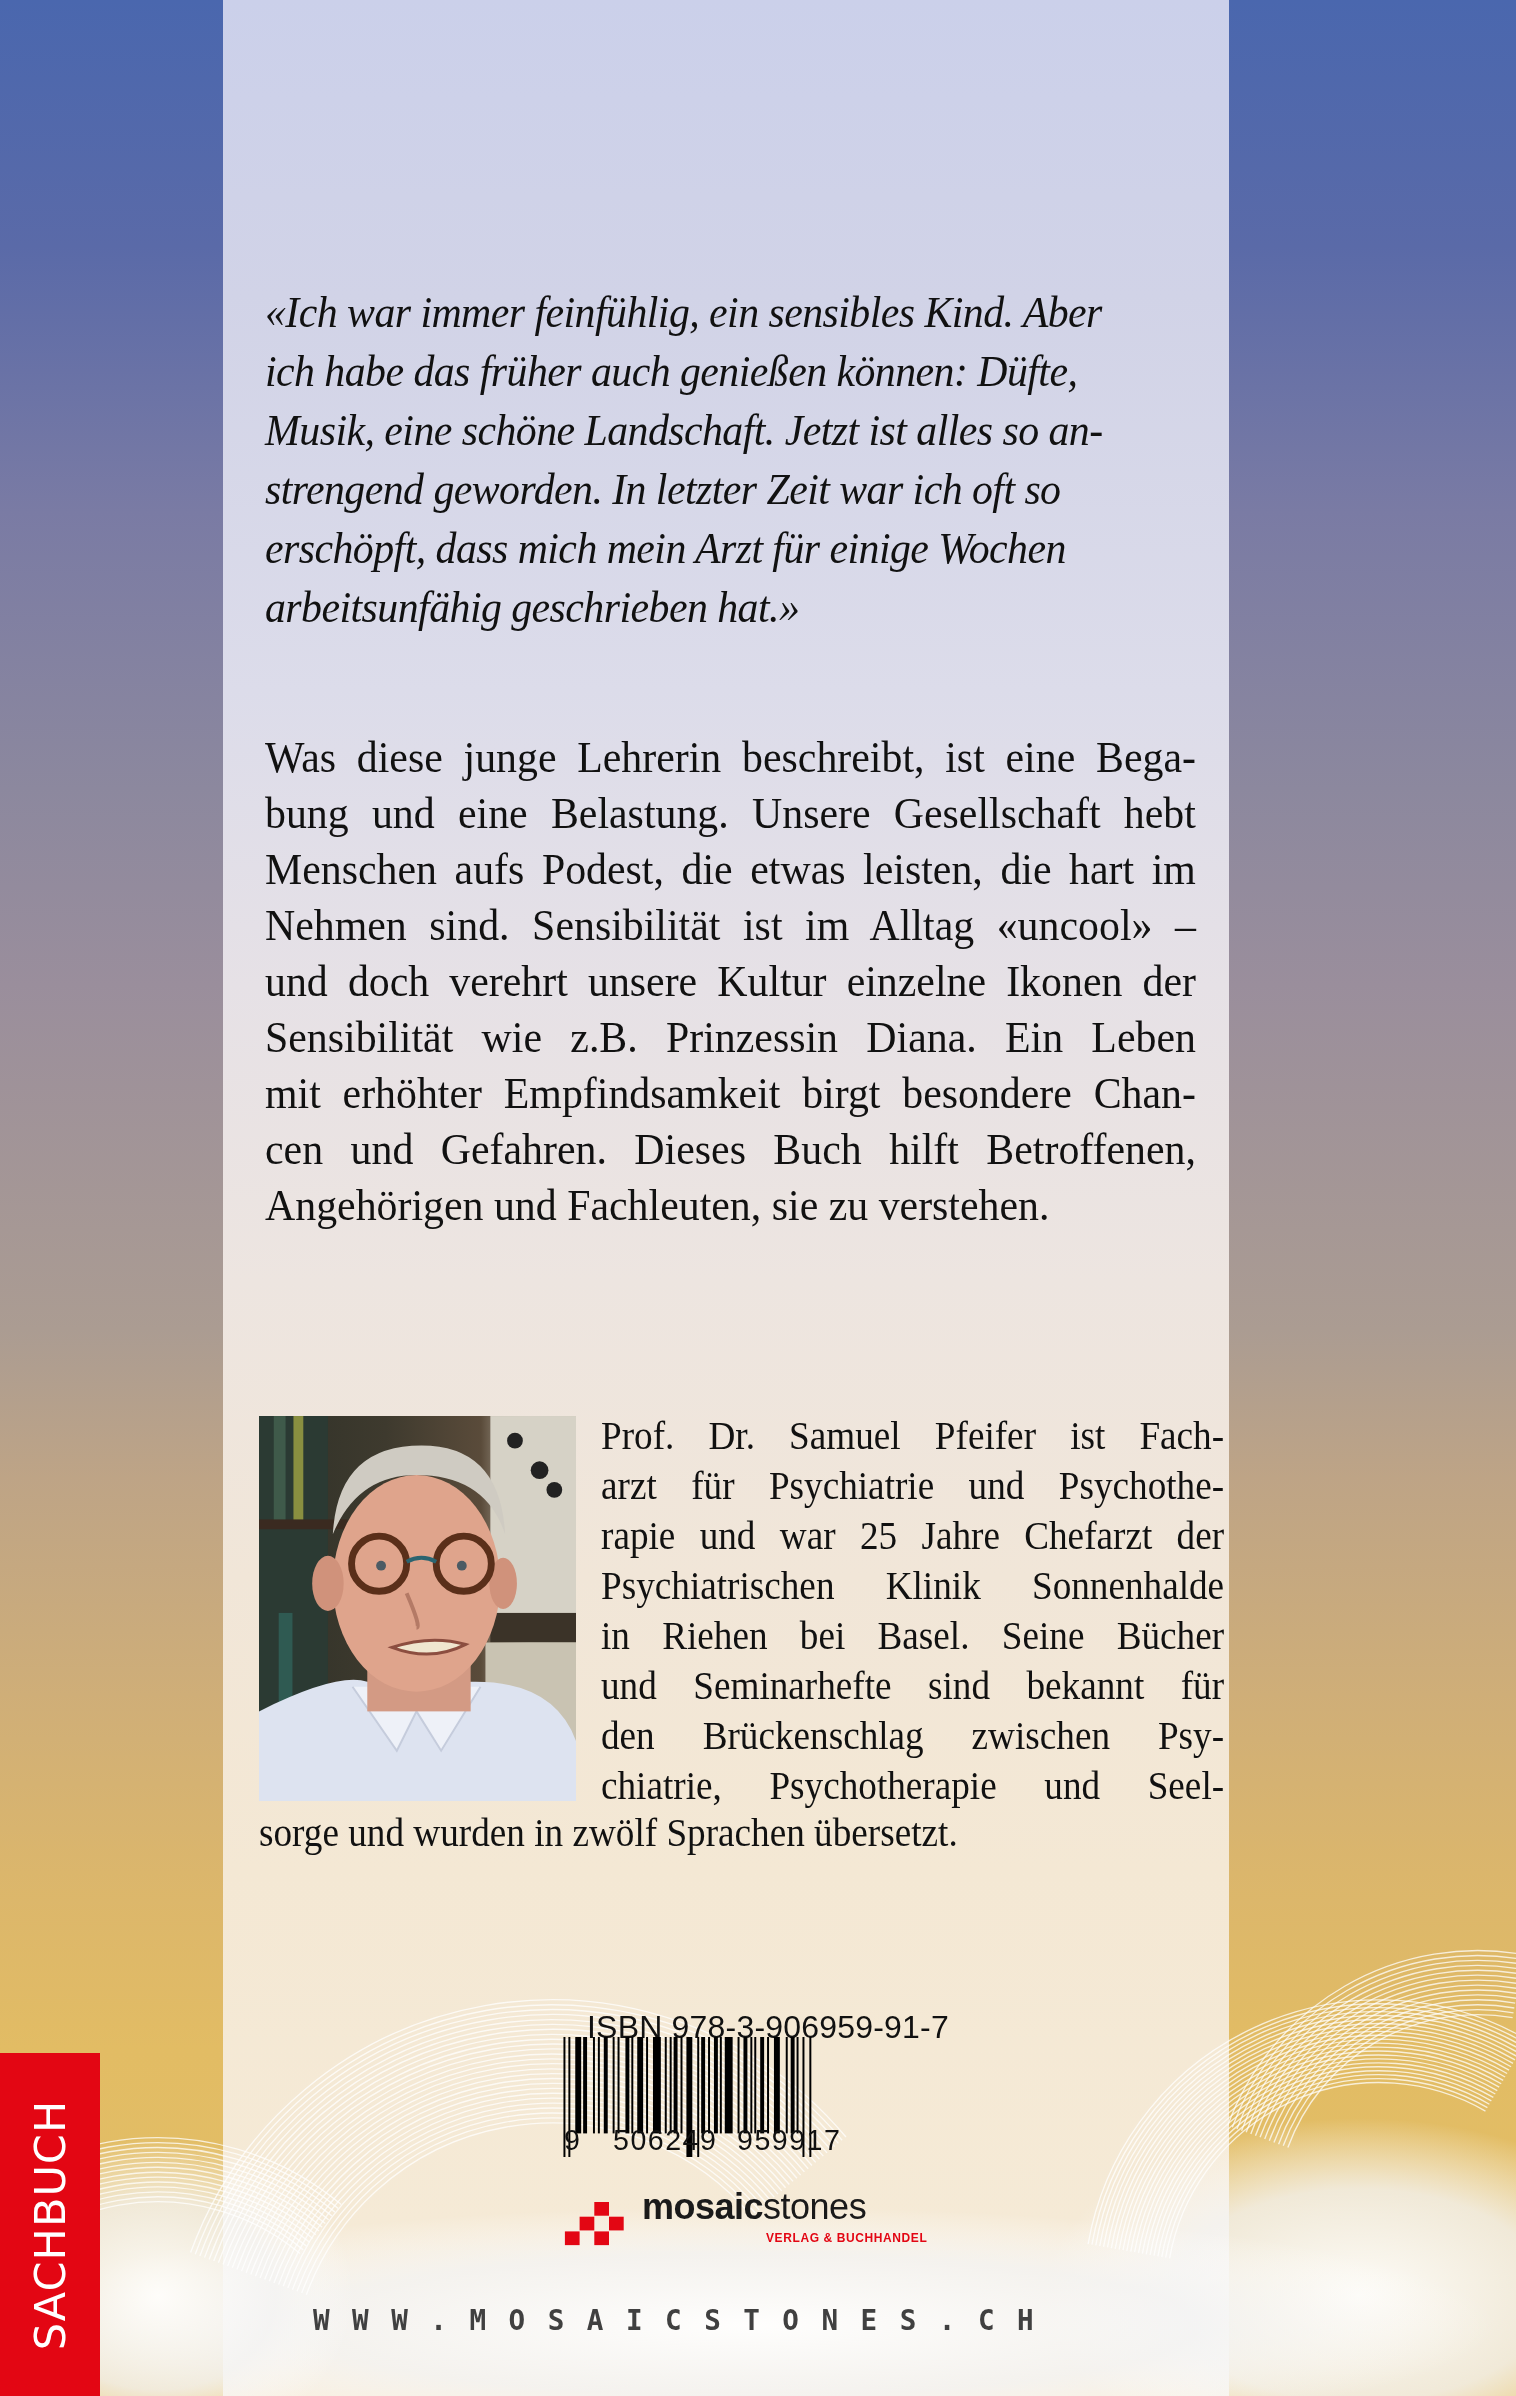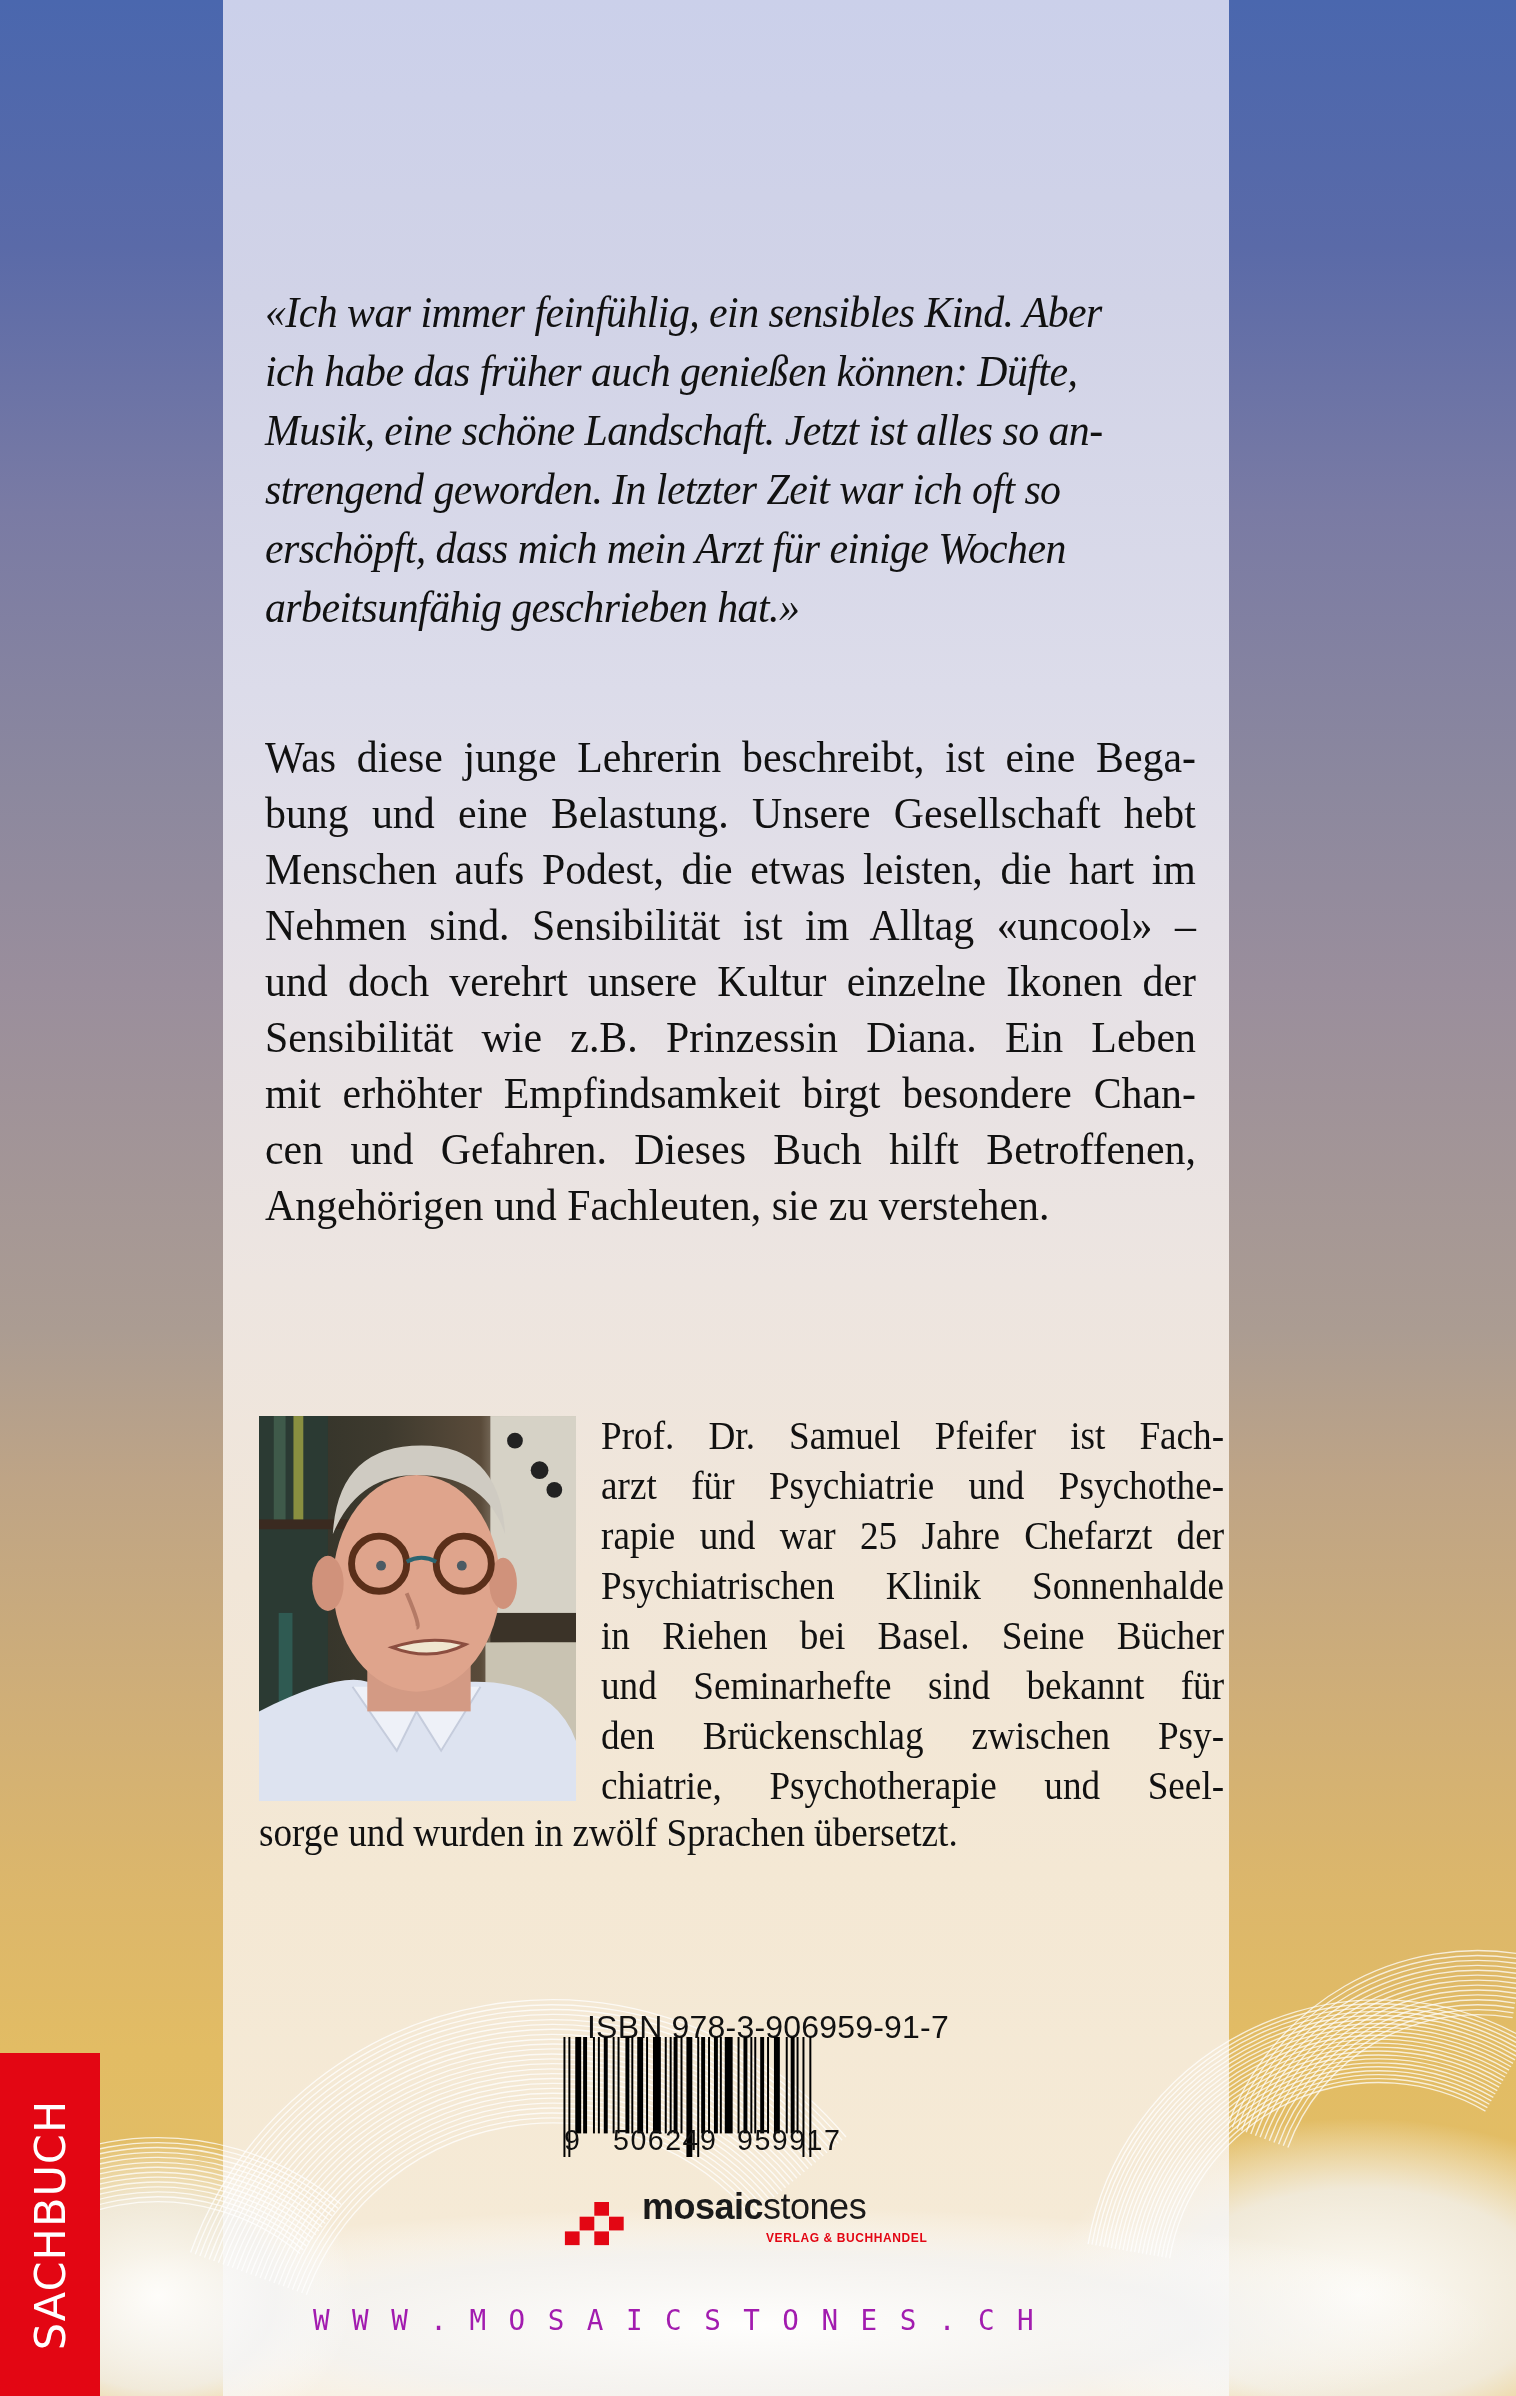--- a/index.html
+++ b/index.html
@@ -62,21 +62,21 @@
     position: absolute; left: 642px; top: 2186px;
     font-family: Liberation Sans, sans-serif; font-size: 36px; color: #1a1a1a; letter-spacing: -0.5px;
   }
   .logo-word b { font-weight: bold; }
   .logo-sub {
     position: absolute; left: 766px; top: 2231px;
     font-family: Liberation Sans, sans-serif; font-weight: bold; font-size: 12px; color: #e30613; letter-spacing: 0.6px;
   }
   .url {
     position: absolute; left: 313px; top: 2304px;
-    font-family: "DejaVu Sans Mono", monospace; font-weight: normal; font-size: 27.6px; color: #a21caf;
+    font-family: "DejaVu Sans Mono", monospace; font-weight: bold; font-size: 27.6px; color: #404040;
     letter-spacing: 22.5px;
     text-align: right;
   }
   .tab {
     position: absolute; left: 0; top: 2053px; width: 100px; height: 344px; background: #e30613;
   }
   .tab span {
     position: absolute; left: 50%; top: 50%;
     transform: translate(-50%, -50%) rotate(-90deg);
     font-family: "DejaVu Sans", sans-serif; font-size: 43px; color: #fff; white-space: nowrap;

